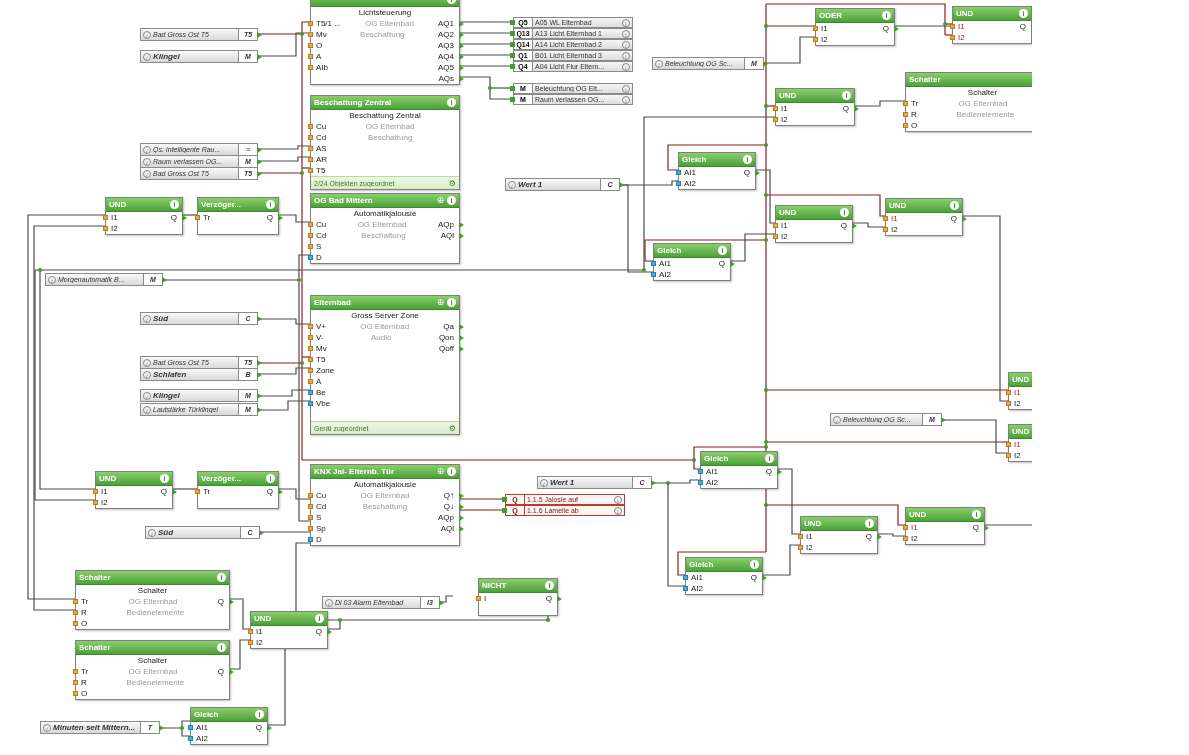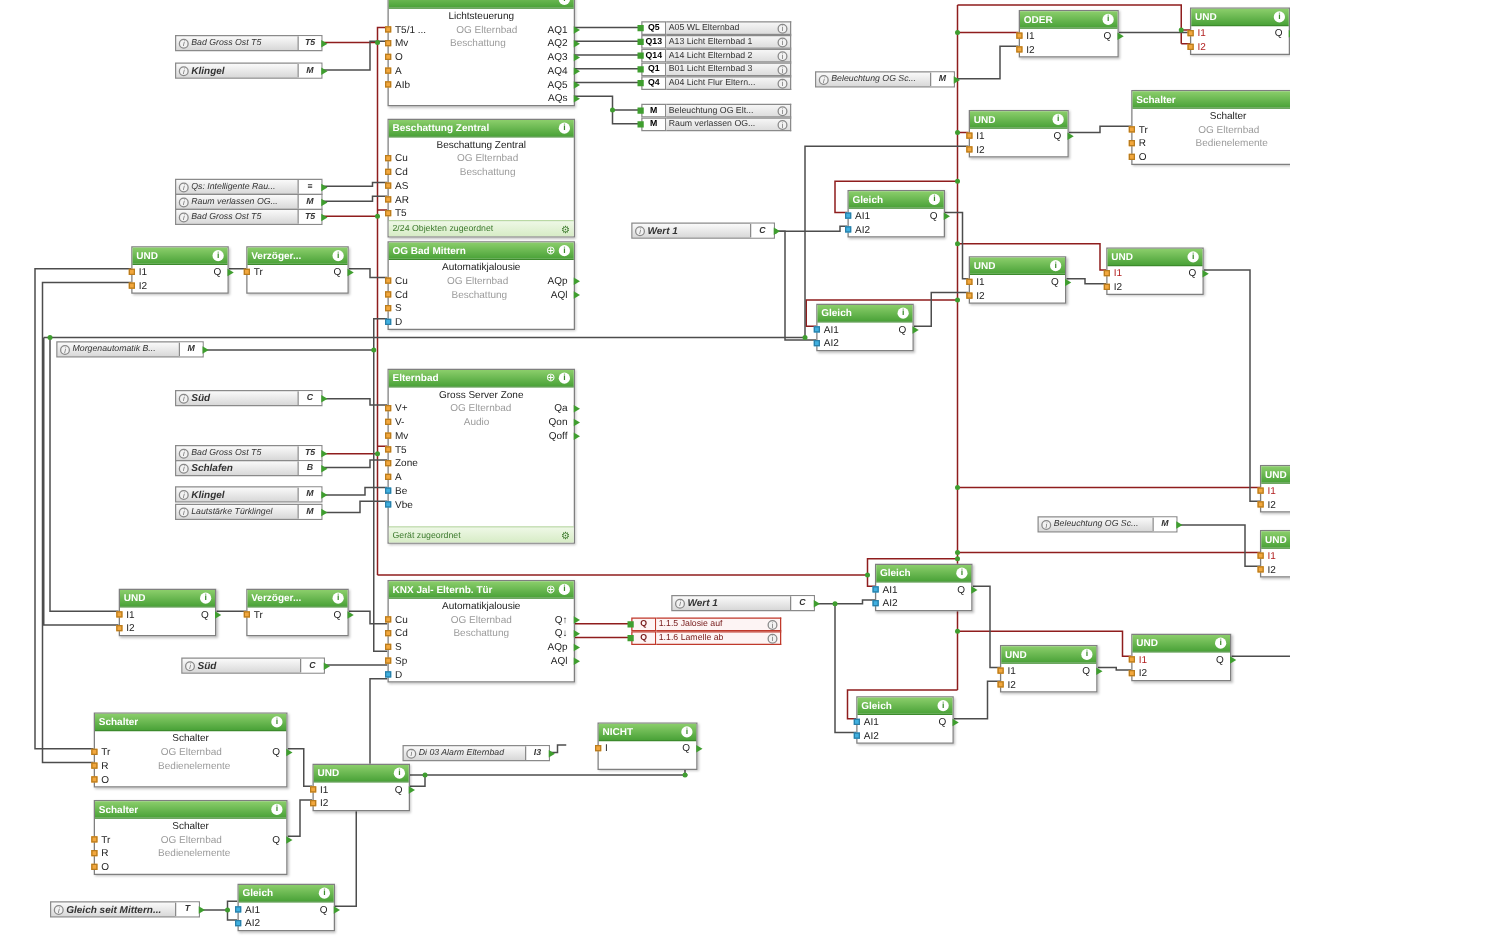--- a/index.html
+++ b/index.html
@@ -922,21 +922,21 @@
       <div class="outconn"></div>
     </div>
     <div class="src" style="left: 322px; top: 596px; width: 118px;">
       <div class="srcinfo">i</div>
       <div class="srctxt">Di 03 Alarm Elternbad</div>
       <div class="srctag">I3</div>
       <div class="outconn"></div>
     </div>
     <div class="src bold" style="left: 40px; top: 721px; width: 120px;">
       <div class="srcinfo">i</div>
-      <div class="srctxt">Gleich seit Mittern...</div>
+      <div class="srctxt">Minuten seit Mittern...</div>
       <div class="srctag">T</div>
       <div class="outconn"></div>
     </div>
     <div class="snk" style="left: 513px; top: 17px;">
       <div class="inconn"></div>
       <div class="snktag">Q5</div>
       <div class="snktxt">
         <div class="t">A05 WL Elternbad</div>
         <div class="snkinfo">i</div>
       </div>

